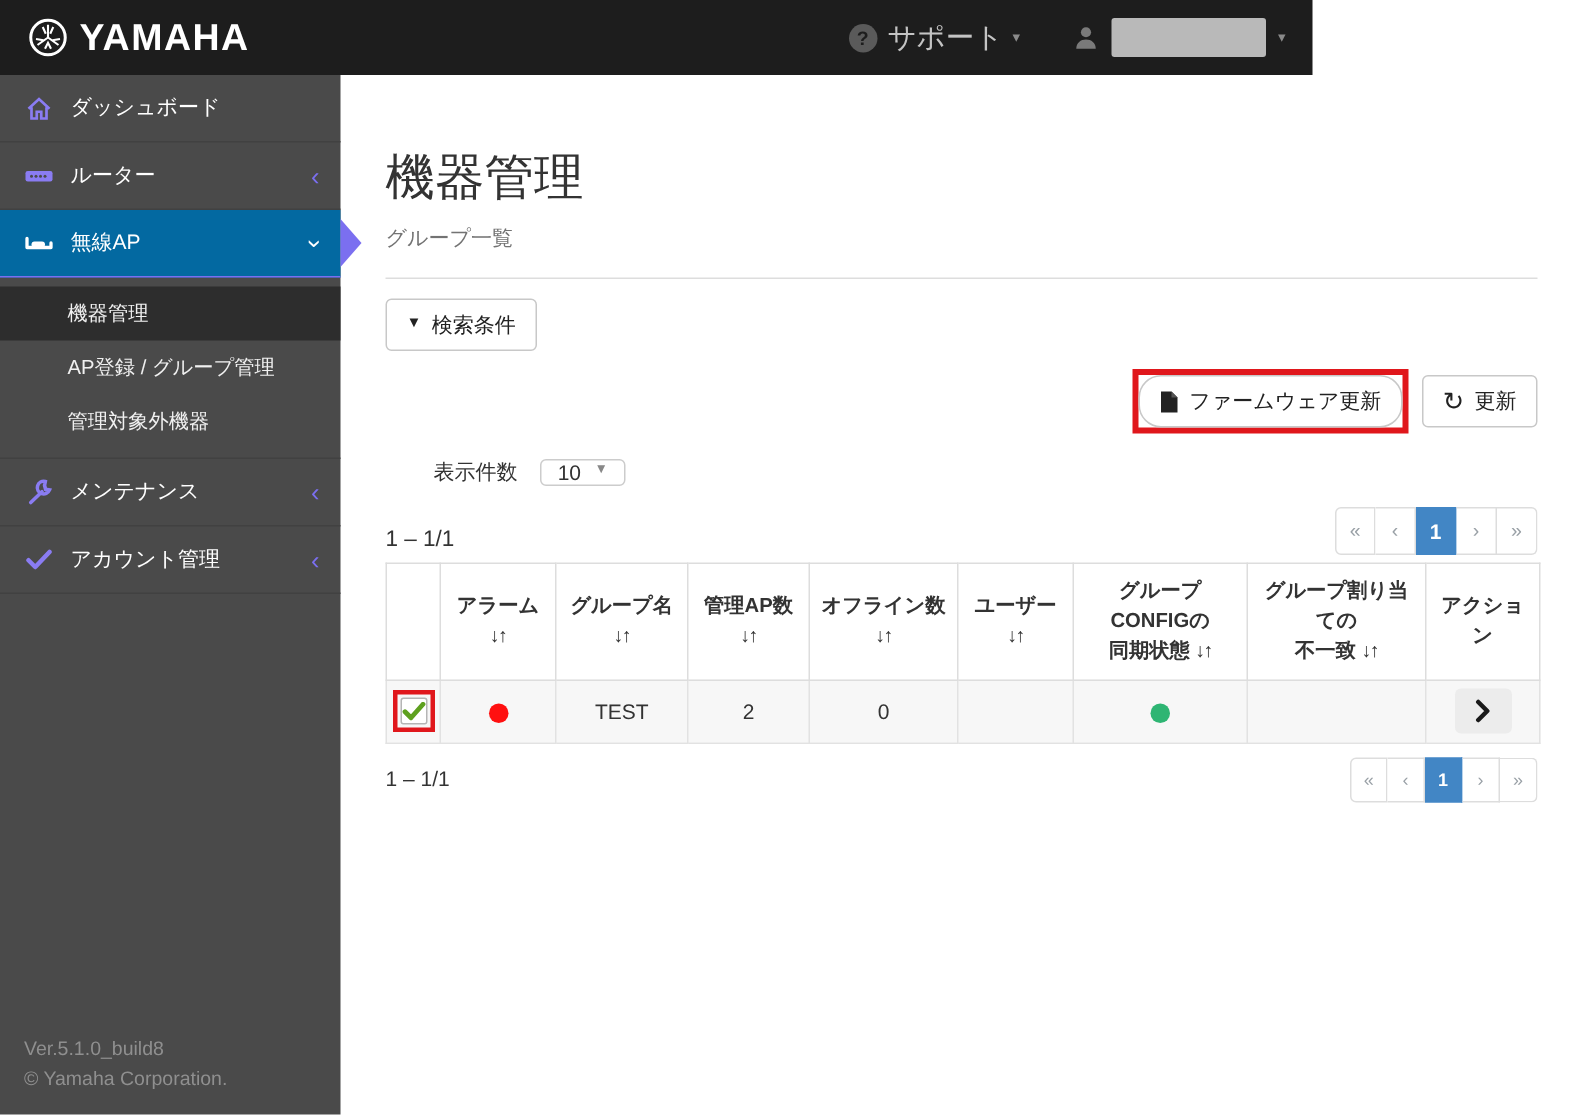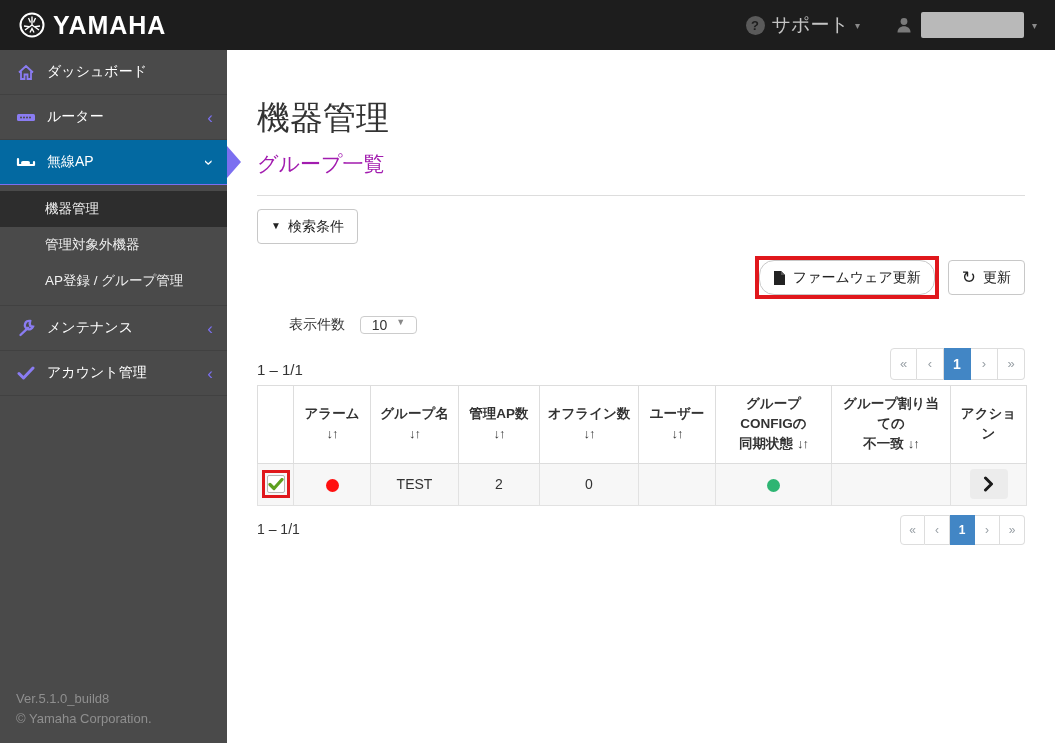--- a/index.html
+++ b/index.html
@@ -1,20 +1,20 @@
 <!DOCTYPE html>
 <html><head>
 <meta charset="utf-8">
 <style>
   * { margin:0; padding:0; box-sizing:border-box; }
   html,body { width:1055px; height:743px; overflow:hidden;
     font-family:"Liberation Sans","DejaVu Sans",sans-serif; background:#fff; color:#333; }
 
   
-  .topbar { position:absolute; left:0; top:0; width:1055px; height:50px;
+  .topbar { position:absolute; left:0; top:0; width:875px; height:50px;
     background:#1d1d1d; display:flex; align-items:center; padding:0 18px; z-index:20; }
   .brand { display:flex; align-items:center; gap:7px; }
   .brand-text { color:#fff; font-size:25px; font-weight:800; letter-spacing:1px; }
   .topbar-right { margin-left:auto; display:flex; align-items:center; }
   .help-circle { width:19px; height:19px; border-radius:50%; background:#5a5a5a; color:#1d1d1d;
     font-size:13px; font-weight:bold; display:flex; align-items:center; justify-content:center; }
   .support-label { color:#c4c4c4; font-size:19px; margin:0 6px 0 7px; }
   .caret { color:#8a8a8a; font-size:10px; }
   .user-area { display:flex; align-items:center; margin-left:34px; }
   .user-redacted { width:103px; height:26px; background:#b9b9b9; border-radius:2px; margin:0 8px 0 7px; }
@@ -34,21 +34,21 @@
     color:#f0f0f0; font-size:13.5px; cursor:pointer; }
   .sub-item.active { background:#2d2d2d; }
   .side-footer { margin-top:auto; padding:10px 16px 14px; color:#8f8f8f; font-size:13px; line-height:1.55; }
   .side-arrow { position:absolute; left:227px; top:146px; width:0; height:0; z-index:15;
     border-left:14px solid #7b6ff0; border-top:16px solid transparent; border-bottom:16px solid transparent; }
 
   
   .main { position:absolute; left:227px; top:50px; width:828px; height:693px;
     background:#fff; padding:0 30px; overflow:hidden; }
   .page-title { margin-top:46px; font-size:33px; font-weight:500; color:#333; }
-  .page-subtitle { margin-top:9px; font-size:21px; color:#a21caf; }
+  .page-subtitle { margin-top:9px; font-size:14px; color:#737373; }
   .title-divider { border-bottom:1px solid #ddd; margin-top:17px; }
 
   .btn { display:inline-flex; align-items:center; gap:7px; background:#fff;
     border:1px solid #c8c8c8; border-radius:4px; color:#222; font-size:14px;
     padding:8px 13px; cursor:pointer; line-height:1.2; }
   .search-row { margin-top:13px; }
   .search-caret { font-size:10px; color:#222; }
 
   .actions-row { display:flex; justify-content:flex-end; align-items:center; gap:9px; margin-top:11px; height:46px; }
   .annotation-red { border:4px solid #e0171c; display:inline-flex; }
@@ -152,24 +152,24 @@
         </svg>
     </span>
     <span>無線AP</span>
     <span class="chev">›</span>
   </div>
   <div class="submenu">
     <div class="sub-item active">
       <span>機器管理</span>
     </div>
     <div class="sub-item">
+      <span>AP登録 / グループ管理</span>
+    </div>
+    <div class="sub-item">
       <span>管理対象外機器</span>
-    </div>
-    <div class="sub-item">
-      <span>AP登録 / グループ管理</span>
     </div>
   </div>
   <div class="side-item">
     <span class="s-icon">
       <svg width="18" height="18" viewBox="0 0 18 18">
           <path d="M13.2 2 a4.2 4.2 0 1 0 2.8 5.6 l-2.6-0.4 -0.7-2.6 z M11 8.8 L3.5 16" fill="none" stroke="#8a7cf2" stroke-width="2.4" stroke-linecap="round"></path>
         </svg>
     </span>
     <span>メンテナンス</span>
     <span class="chev">‹</span>

